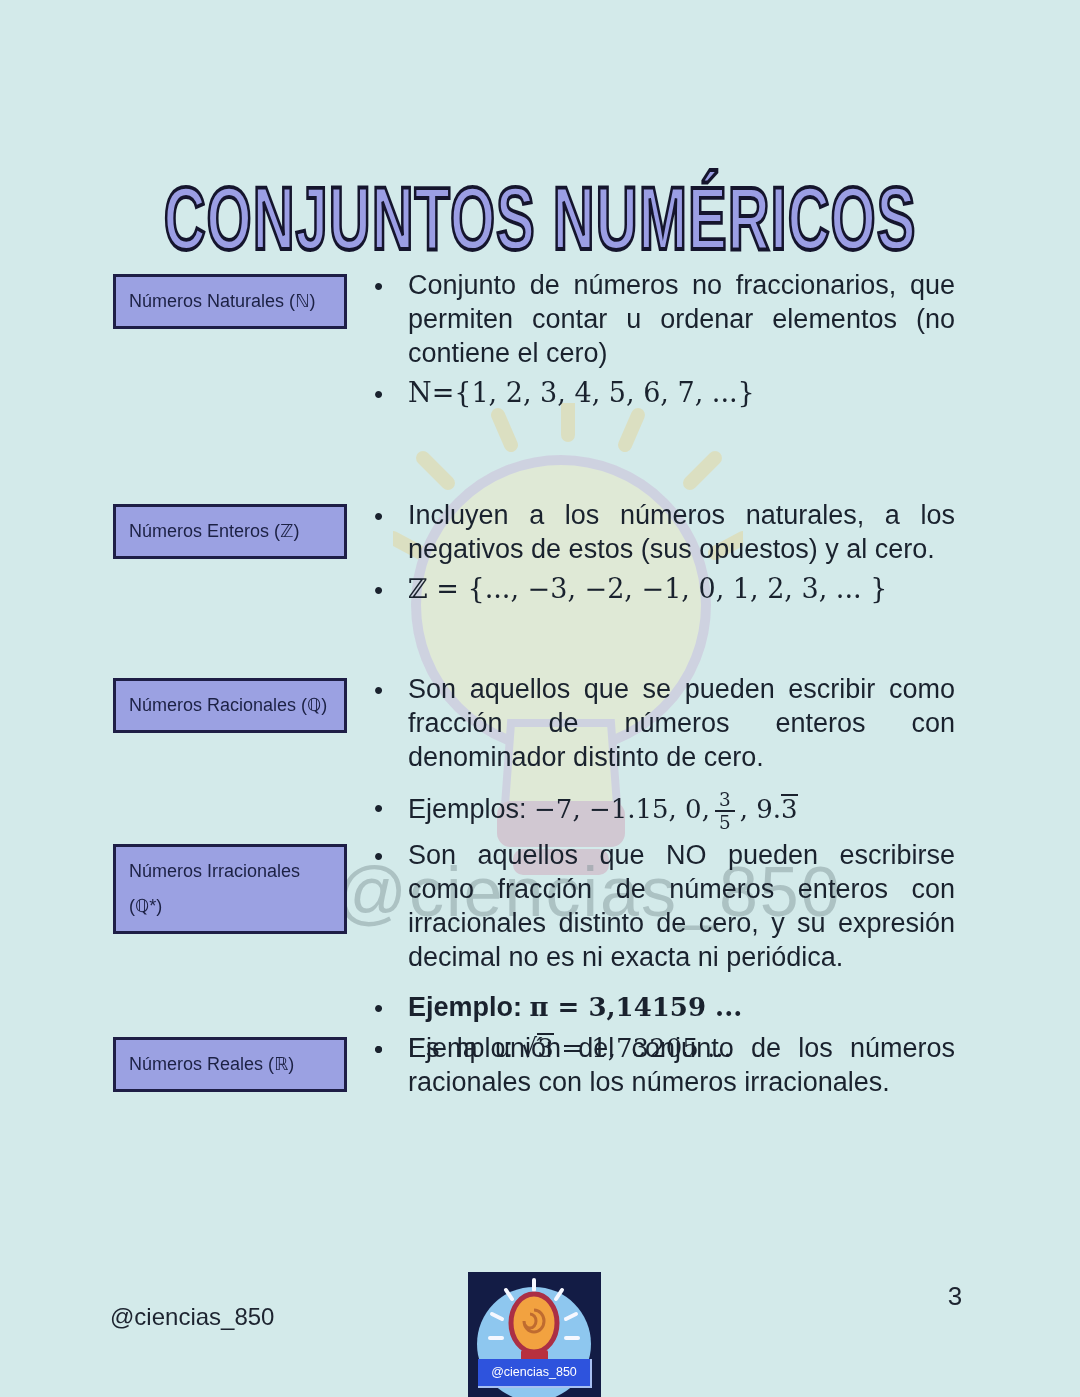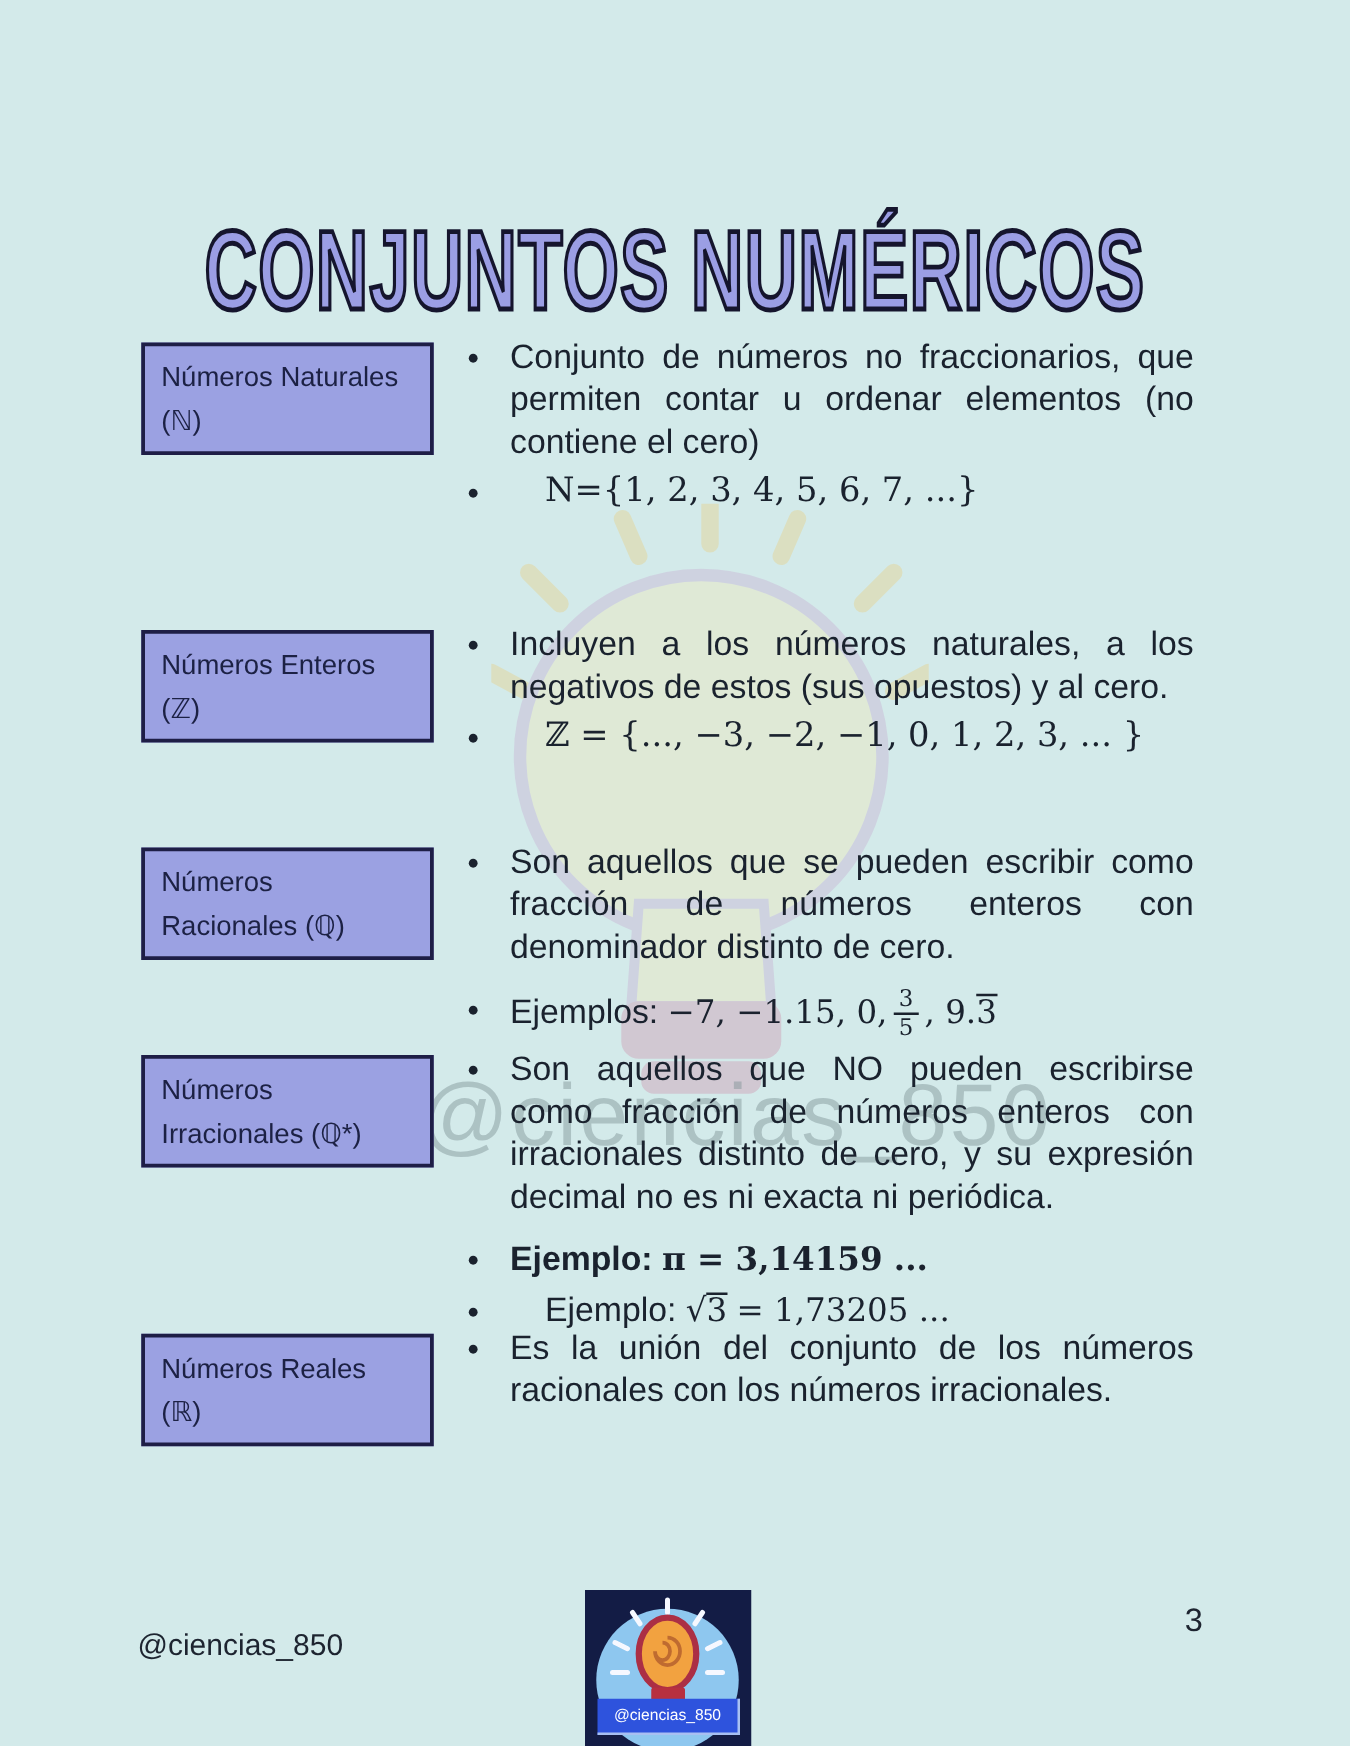--- a/index.html
+++ b/index.html
@@ -20,36 +20,36 @@
   }
   
   .bulb-mark{position:absolute;left:393px;top:403px;opacity:.45;z-index:0;}
   .text-mark{
     position:absolute;left:336px;top:852px;z-index:0;
     font-size:70px;font-weight:400;letter-spacing:2px;
     color:#7e9296;opacity:.45;white-space:nowrap;
   }
   
   .section{position:absolute;left:113px;width:842px;display:flex;z-index:1;}
-  .s1{top:268px;} .s2{top:498px;} .s3{top:672px;} .s4{top:838px;} .s5{top:1061px;}
+  .s1{top:268px;} .s2{top:498px;} .s3{top:672px;} .s4{top:838px;} .s5{top:1031px;}
   .label-box{
     flex:0 0 202px;align-self:flex-start;
     background:#9ba1e2;border:3px solid #1e1e46;
     padding:7px 13px;margin-top:6px;
-    font-size:22px;line-height:35px;color:#1c2144;
+    font-size:18px;line-height:35px;color:#1c2144;
   }
   .bullets{flex:1;margin-left:27px;min-width:0;}
   .bullet{display:flex;margin:0 0 5px 0;}
   .bullet .marker{flex:0 0 34px;font-size:26px;line-height:34px;padding-top:1px;}
   .marker::before{content:"\2022";}
   .bullet .btext{flex:1;font-size:27px;line-height:34px;text-align:justify;}
   .math{font-family:"DejaVu Serif","Liberation Serif",serif;font-size:26px;}
   .mathline{line-height:36px;}
   .ex-gap{margin-top:16px;}
-  .sm-gap{margin-top:6px;gap:28px;}
+  .sm-gap{margin-top:6px;}
   
   .frac{
     display:inline-flex;flex-direction:column;text-align:center;
     vertical-align:middle;font-size:0.68em;line-height:1.05;margin:0 5px;
   }
   .frac .num{border-bottom:2px solid #1a222e;padding:0 4px 1px;}
   .frac .den{padding-top:1px;}
   
   .over{display:inline-block;border-top:2px solid #1a222e;line-height:1.05;}
   .radicand{display:inline-block;border-top:2px solid #1a222e;line-height:1.05;}

